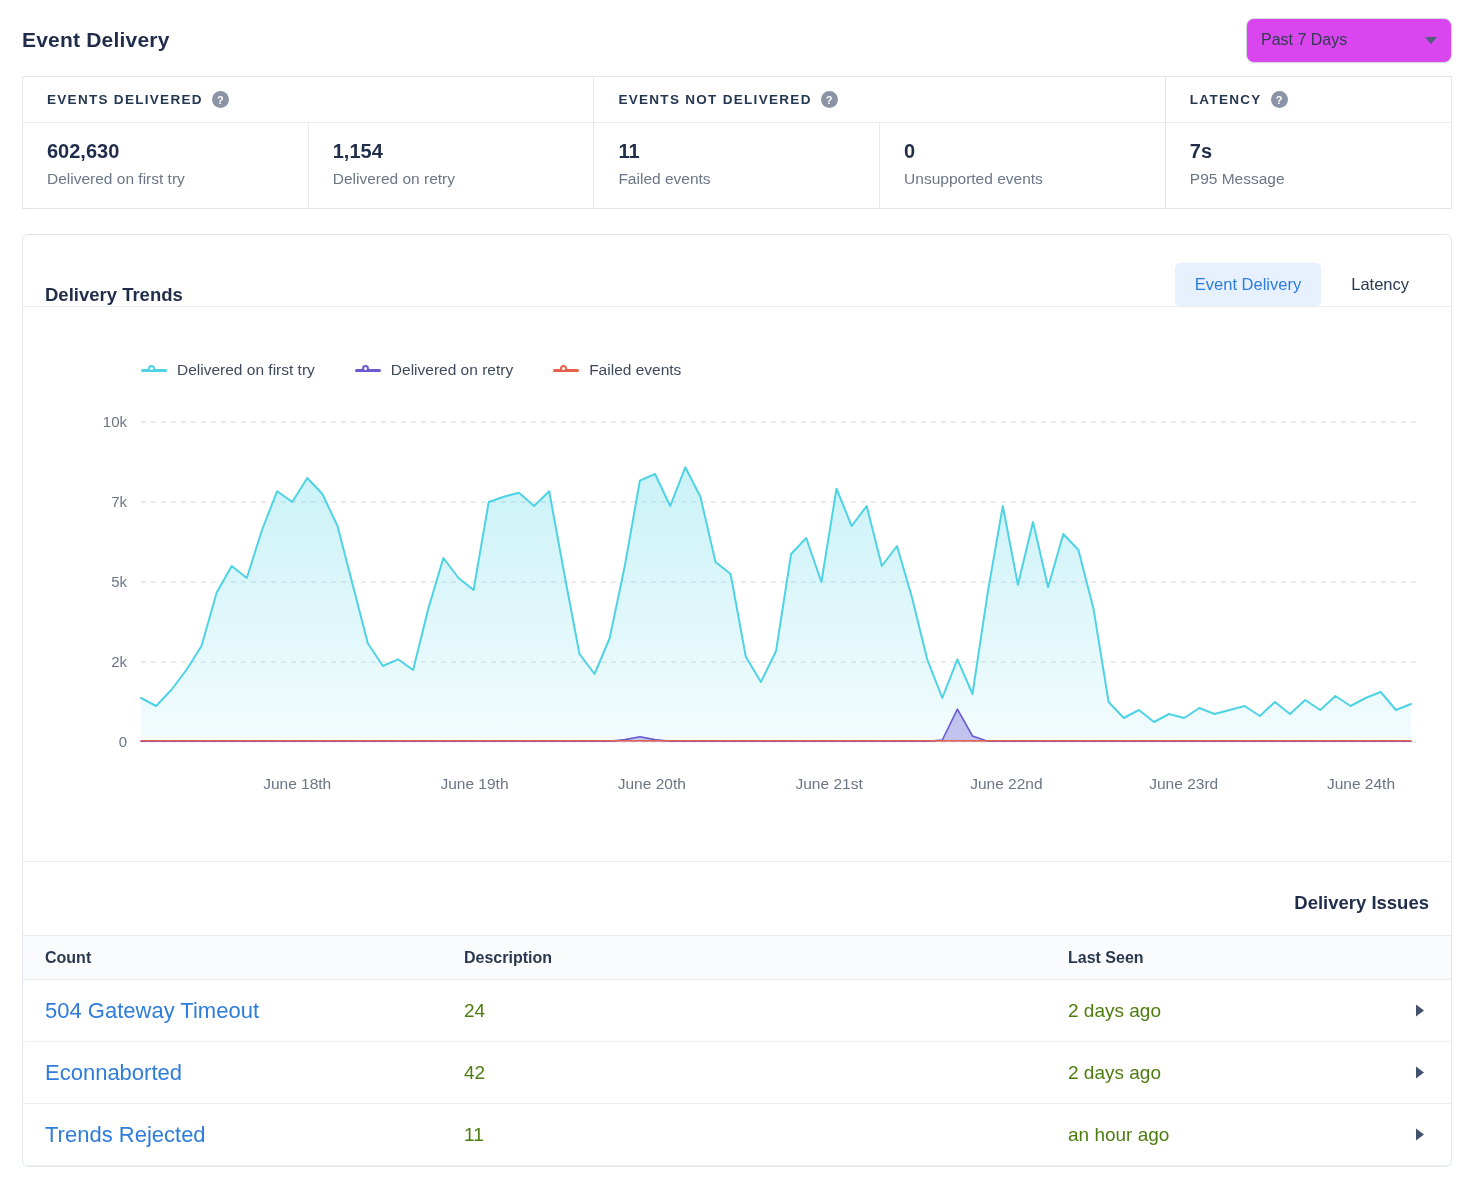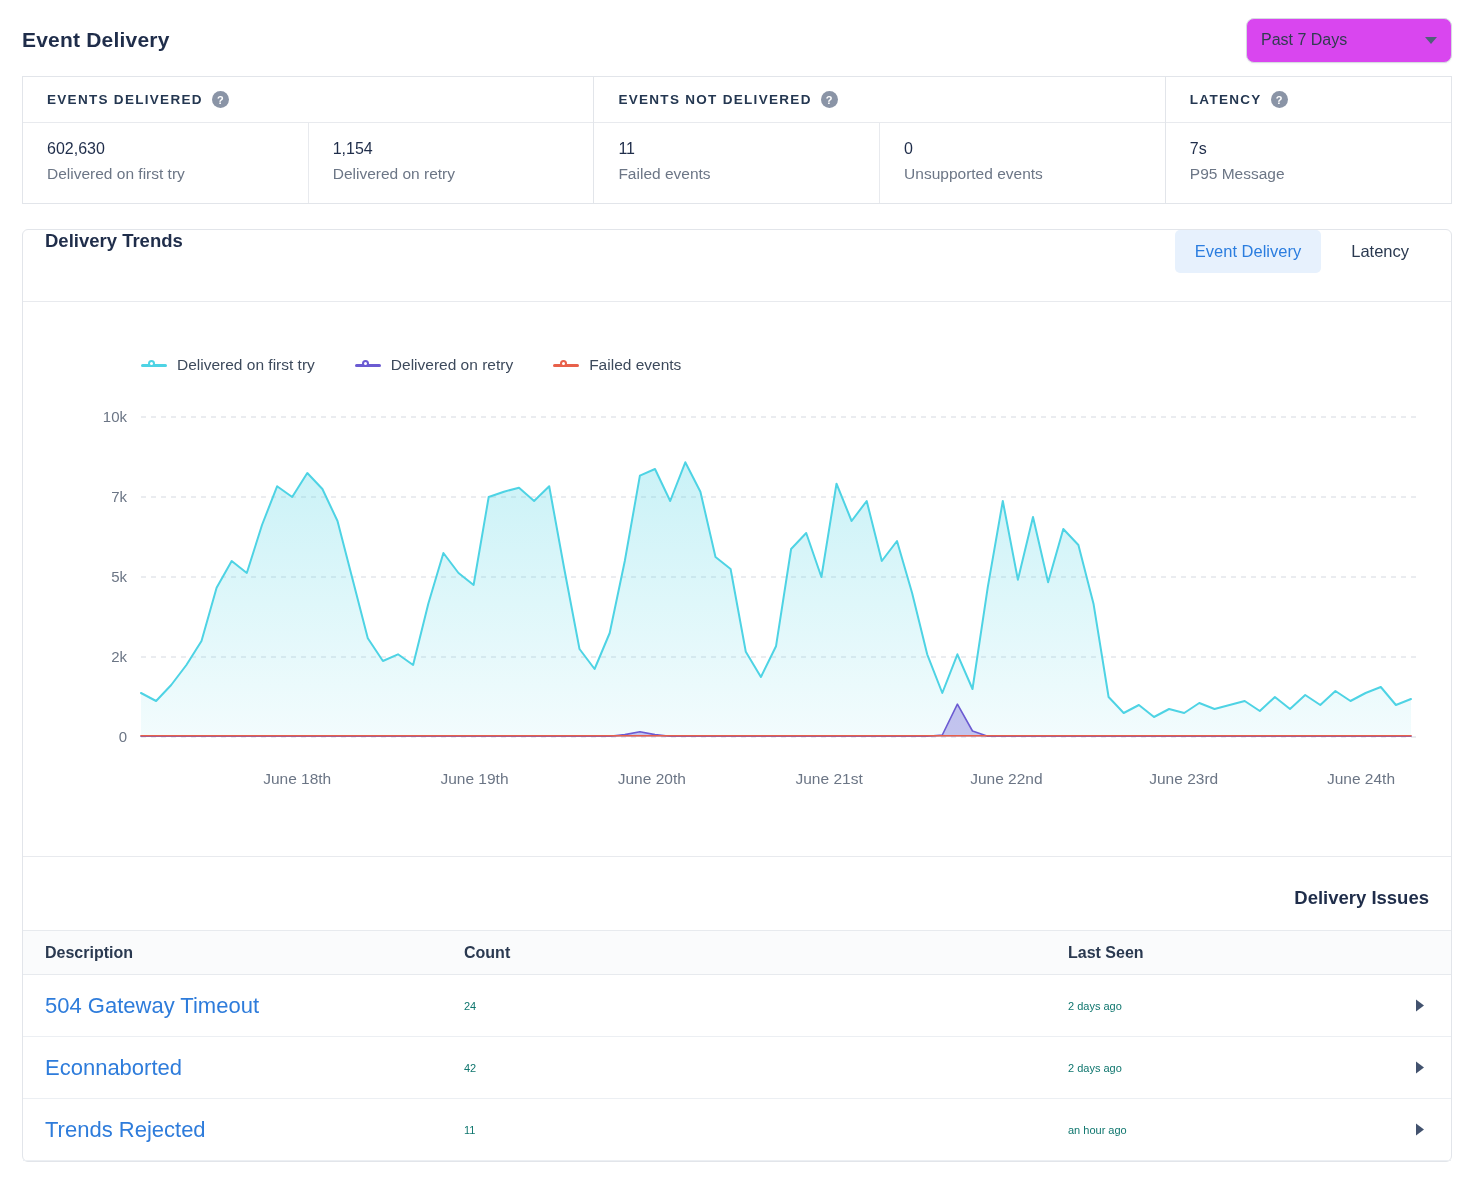--- a/index.html
+++ b/index.html
@@ -24,26 +24,26 @@
   .stat-group + .stat-group { border-left:1px solid #e2e5ea; }
   .stat-group-header { display:flex; align-items:center; gap:9px; height:46px; padding:0 24px;
     border-bottom:1px solid #e8eaee; }
   .stat-title { font-size:13.5px; font-weight:700; letter-spacing:1.3px; color:#243751; }
   .help-icon { display:inline-flex; align-items:center; justify-content:center;
     width:17px; height:17px; border-radius:50%; background:#8a94a6; color:#fff;
     font-size:11px; font-weight:700; cursor:pointer; }
   .stat-body { display:flex; }
   .metric { flex:1 1 0; padding:17px 24px 20px 24px; }
   .metric + .metric { border-left:1px solid #e8eaee; }
-  .metric-value { font-size:16px; font-weight:400; color:#1f2d4a; }
+  .metric-value { font-size:20px; font-weight:700; color:#1f2d4a; }
   .metric-label { font-size:15.5px; color:#6c7686; margin-top:7px; }
 
   
   .main-card { margin-top:25px; border:1px solid #e2e5ea; border-radius:6px; background:#fff; }
-  .trends-header { display:flex; justify-content:space-between; align-items:flex-start;
+  .trends-header { display:flex; justify-content:space-between; align-items:flex-end;
     height:72px; padding:0 22px; border-bottom:1px solid #e8eaee; }
   .card-title { font-size:18.5px; font-weight:700; color:#1f2d4a; }
   .tabs { display:flex; gap:10px; }
   .tab { padding:12px 20px; border-radius:5px; font-size:16.5px; color:#2a3950; cursor:pointer; }
   .tab.active { background:#e7f1fd; color:#2b7ddf; }
 
   .chart-section { padding-bottom:52px; }
   .legend { display:flex; gap:40px; margin:54px 0 10px 118px; }
   .legend-item { display:flex; align-items:center; gap:10px; cursor:pointer; }
   .legend-marker { position:relative; width:26px; height:3px; background:var(--c,#999); border-radius:2px; }
@@ -55,21 +55,21 @@
   
   .issues-section { border-top:1px solid #e8eaee; }
   .issues-title { font-size:18.5px; font-weight:700; color:#1f2d4a; padding:30px 22px 21px 22px;text-align:right; }
   .issues-head, .issue-row { display:grid; grid-template-columns:419px 604px 1fr 48px;
     align-items:center; padding:0 22px; }
   .issues-head { height:45px; background:#fafbfc; border-top:1px solid #e7eaee;
     border-bottom:1px solid #e7eaee; }
   .col-head { font-size:16px; font-weight:700; color:#2a3950; }
   .issue-row { height:62px; border-bottom:1px solid #eceff3; }
   .issue-link { font-size:22px; color:#2e7cdb; text-decoration:none; cursor:pointer; }
-  .issue-cell { font-size:11px; color:#0f766e; }
+  .issue-cell { font-size:19px; color:#4d7c0f; }
   .row-chevron { justify-self:end; display:inline-flex; align-items:center; cursor:pointer; padding:4px; }
 </style>
 </head>
 <body>
 
 <div class="page">
 
   <div class="page-header">
     <div class="page-title">Event Delivery</div>
     <div class="range-select">
@@ -183,22 +183,22 @@
           <path d="M118.0 309.0 L133.1 317.0 L148.2 301.0 L163.4 281.0 L178.5 257.0 L193.6 203.7 L208.7 177.0 L223.8 189.0 L239.0 141.0 L254.1 102.3 L269.2 113.0 L284.3 89.0 L299.4 105.0 L314.5 137.0 L329.7 195.7 L344.8 254.3 L359.9 277.0 L375.0 270.3 L390.1 281.0 L405.3 219.7 L420.4 169.0 L435.5 189.0 L450.6 201.0 L465.7 113.0 L480.9 107.7 L496.0 103.7 L511.1 117.0 L526.2 102.3 L541.3 185.0 L556.5 265.0 L571.6 285.0 L586.7 249.0 L601.8 177.0 L616.9 91.7 L632.0 85.0 L647.2 117.0 L662.3 78.3 L677.4 107.7 L692.5 173.0 L707.6 185.0 L722.8 267.7 L737.9 293.0 L753.0 262.3 L768.1 165.0 L783.2 149.0 L798.4 193.0 L813.5 99.7 L828.6 137.0 L843.7 117.0 L858.8 177.0 L874.0 157.0 L889.1 209.0 L904.2 270.3 L919.3 309.0 L934.4 270.3 L949.5 305.0 L964.7 203.7 L979.8 117.0 L994.9 195.7 L1010.0 133.0 L1025.1 198.3 L1040.3 145.0 L1055.4 161.0 L1070.5 219.7 L1085.6 313.0 L1100.7 329.0 L1115.9 321.0 L1131.0 333.0 L1146.1 325.0 L1161.2 329.0 L1176.3 319.0 L1191.5 325.0 L1206.6 321.0 L1221.7 317.0 L1236.8 327.0 L1251.9 313.0 L1267.0 325.0 L1282.2 311.0 L1297.3 321.0 L1312.4 307.0 L1327.5 317.0 L1342.6 309.0 L1357.8 303.0 L1372.9 321.0 L1388.0 315.0" fill="none" stroke="#4ed3e4" stroke-width="2" stroke-linejoin="round" stroke-linecap="round"></path>
           <path d="M118.0 352.2 L133.1 352.2 L148.2 352.2 L163.4 352.2 L178.5 352.2 L193.6 352.2 L208.7 352.2 L223.8 352.2 L239.0 352.2 L254.1 352.2 L269.2 352.2 L284.3 352.2 L299.4 352.2 L314.5 352.2 L329.7 352.2 L344.8 352.2 L359.9 352.2 L375.0 352.2 L390.1 352.2 L405.3 352.2 L420.4 352.2 L435.5 352.2 L450.6 352.2 L465.7 352.2 L480.9 352.2 L496.0 352.2 L511.1 352.2 L526.2 352.2 L541.3 352.2 L556.5 352.2 L571.6 352.2 L586.7 352.2 L601.8 350.6 L616.9 347.8 L632.0 350.6 L647.2 352.2 L662.3 352.2 L677.4 352.2 L692.5 352.2 L707.6 352.2 L722.8 352.2 L737.9 352.2 L753.0 352.2 L768.1 352.2 L783.2 352.2 L798.4 352.2 L813.5 352.2 L828.6 352.2 L843.7 352.2 L858.8 352.2 L874.0 352.2 L889.1 352.2 L904.2 352.2 L919.3 351.0 L934.4 320.2 L949.5 347.0 L964.7 352.2 L979.8 352.2 L994.9 352.2 L1010.0 352.2 L1025.1 352.2 L1040.3 352.2 L1055.4 352.2 L1070.5 352.2 L1085.6 352.2 L1100.7 352.2 L1115.9 352.2 L1131.0 352.2 L1146.1 352.2 L1161.2 352.2 L1176.3 352.2 L1191.5 352.2 L1206.6 352.2 L1221.7 352.2 L1236.8 352.2 L1251.9 352.2 L1267.0 352.2 L1282.2 352.2 L1297.3 352.2 L1312.4 352.2 L1327.5 352.2 L1342.6 352.2 L1357.8 352.2 L1372.9 352.2 L1388.0 352.2 L 1388 353 L 118 353 Z" fill="#6b5bd2" fill-opacity="0.35" stroke="none"></path>
           <path d="M118.0 352.2 L133.1 352.2 L148.2 352.2 L163.4 352.2 L178.5 352.2 L193.6 352.2 L208.7 352.2 L223.8 352.2 L239.0 352.2 L254.1 352.2 L269.2 352.2 L284.3 352.2 L299.4 352.2 L314.5 352.2 L329.7 352.2 L344.8 352.2 L359.9 352.2 L375.0 352.2 L390.1 352.2 L405.3 352.2 L420.4 352.2 L435.5 352.2 L450.6 352.2 L465.7 352.2 L480.9 352.2 L496.0 352.2 L511.1 352.2 L526.2 352.2 L541.3 352.2 L556.5 352.2 L571.6 352.2 L586.7 352.2 L601.8 350.6 L616.9 347.8 L632.0 350.6 L647.2 352.2 L662.3 352.2 L677.4 352.2 L692.5 352.2 L707.6 352.2 L722.8 352.2 L737.9 352.2 L753.0 352.2 L768.1 352.2 L783.2 352.2 L798.4 352.2 L813.5 352.2 L828.6 352.2 L843.7 352.2 L858.8 352.2 L874.0 352.2 L889.1 352.2 L904.2 352.2 L919.3 351.0 L934.4 320.2 L949.5 347.0 L964.7 352.2 L979.8 352.2 L994.9 352.2 L1010.0 352.2 L1025.1 352.2 L1040.3 352.2 L1055.4 352.2 L1070.5 352.2 L1085.6 352.2 L1100.7 352.2 L1115.9 352.2 L1131.0 352.2 L1146.1 352.2 L1161.2 352.2 L1176.3 352.2 L1191.5 352.2 L1206.6 352.2 L1221.7 352.2 L1236.8 352.2 L1251.9 352.2 L1267.0 352.2 L1282.2 352.2 L1297.3 352.2 L1312.4 352.2 L1327.5 352.2 L1342.6 352.2 L1357.8 352.2 L1372.9 352.2 L1388.0 352.2" fill="none" stroke="#6b5bd2" stroke-width="1.6" stroke-linejoin="round" stroke-linecap="round"></path>
           <path d="M118.0 351.8 L1388.0 351.8" fill="none" stroke="#e8604a" stroke-width="1.6" stroke-linejoin="round" stroke-linecap="round"></path>
         </svg>
     </div>
 
     <div class="issues-section">
       <div class="issues-title">Delivery Issues</div>
       <div class="issues-head">
+        <span class="col-head">Count</span>
         <span class="col-head">Description</span>
-        <span class="col-head">Count</span>
         <span class="col-head">Last Seen</span>
         <span></span>
       </div>
 
       <div class="issue-row">
         <a class="issue-link">504 Gateway Timeout</a>
         <span class="issue-cell">24</span>
         <span class="issue-cell">2 days ago</span>
         <span class="row-chevron">
           <svg width="10" height="13" viewBox="0 0 10 13">

